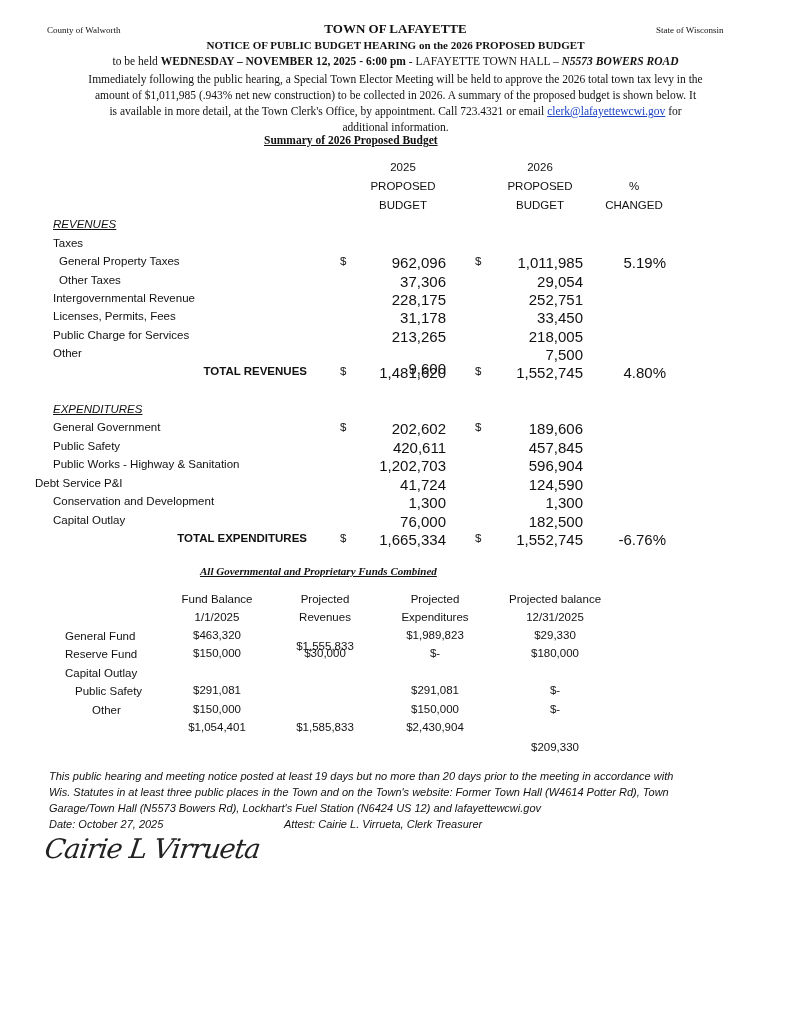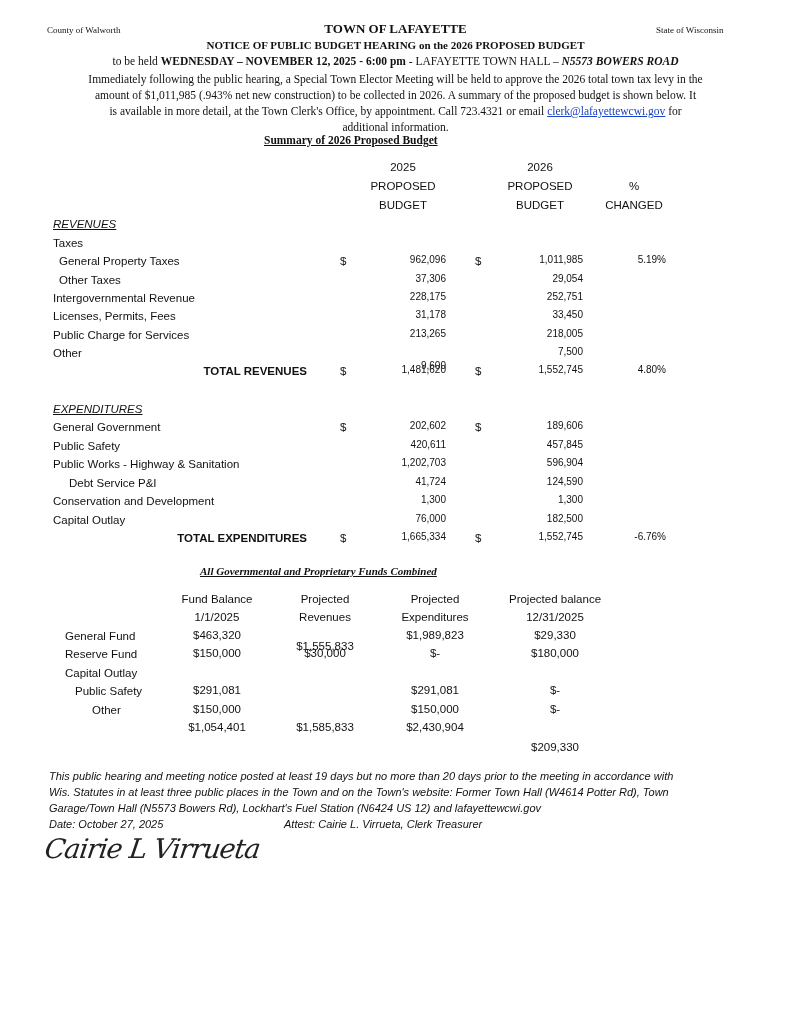--- a/index.html
+++ b/index.html
@@ -5,21 +5,21 @@
   html,body{margin:0;padding:0;background:#fff;}
   body{width:791px;height:1024px;position:relative;overflow:hidden;color:#111;font-family:"Liberation Sans",sans-serif;}
   .abs{position:absolute;font-family:Liberation Serif, serif;}
   .small{font-size:9px;}
   .ctr{left:0;width:791px;text-align:center;}
   .b{font-weight:bold;}
   .i{font-style:italic;}
   .u{text-decoration:underline;}
   a.link{color:#1a43c8;text-decoration:underline;}
   .row{position:absolute;font-size:11.5px;line-height:14px;}
-  .num{position:absolute;text-align:right;font-size:10px;}
+  .num{position:absolute;text-align:right;font-size:15px;}
   .hdr{position:absolute;text-align:center;font-size:11.5px;line-height:19px;}
   .c{position:absolute;text-align:center;font-size:11.5px;}
   .foot{position:absolute;left:49px;font-size:11px;font-style:italic;line-height:16px;}
 </style>
 </head>
 <body>
 
 <div class="abs small" style="left:47px;top:25px;">County of Walworth</div>
 <div class="abs ctr b" style="top:21px;font-size:13px;">TOWN OF LAFAYETTE</div>
 <div class="abs small" style="left:656px;top:25px;">State of Wisconsin</div>
@@ -116,21 +116,21 @@
     <div class="num" style="left:350px;width:96px;top:438.5px;">420,611</div>
     <div class="row" style="left:475px;top:438.5px;"></div>
     <div class="num" style="left:485px;width:98px;top:438.5px;">457,845</div>
     <div class="num" style="left:600px;width:66px;top:438.5px;"></div>
     <div class="row" style="left:53px;top:457px;">Public Works - Highway &amp; Sanitation</div>
     <div class="row" style="left:340px;top:457px;"></div>
     <div class="num" style="left:350px;width:96px;top:457px;">1,202,703</div>
     <div class="row" style="left:475px;top:457px;"></div>
     <div class="num" style="left:485px;width:98px;top:457px;">596,904</div>
     <div class="num" style="left:600px;width:66px;top:457px;"></div>
-    <div class="row" style="left:69px;top:475.5px;">Debt Service P&amp;I</div>
+    <div class="row" style="left:35px;top:475.5px;">Debt Service P&amp;I</div>
     <div class="row" style="left:340px;top:475.5px;"></div>
     <div class="num" style="left:350px;width:96px;top:475.5px;">41,724</div>
     <div class="row" style="left:475px;top:475.5px;"></div>
     <div class="num" style="left:485px;width:98px;top:475.5px;">124,590</div>
     <div class="num" style="left:600px;width:66px;top:475.5px;"></div>
     <div class="row" style="left:53px;top:494px;">Conservation and Development</div>
     <div class="row" style="left:340px;top:494px;"></div>
     <div class="num" style="left:350px;width:96px;top:494px;">1,300</div>
     <div class="row" style="left:475px;top:494px;"></div>
     <div class="num" style="left:485px;width:98px;top:494px;">1,300</div>

